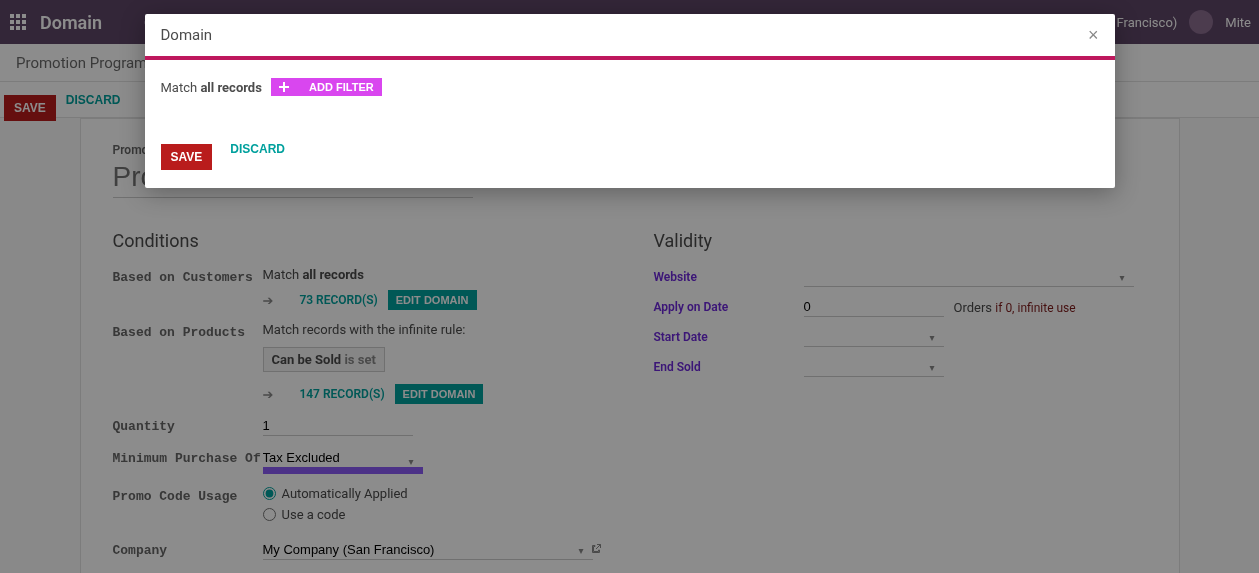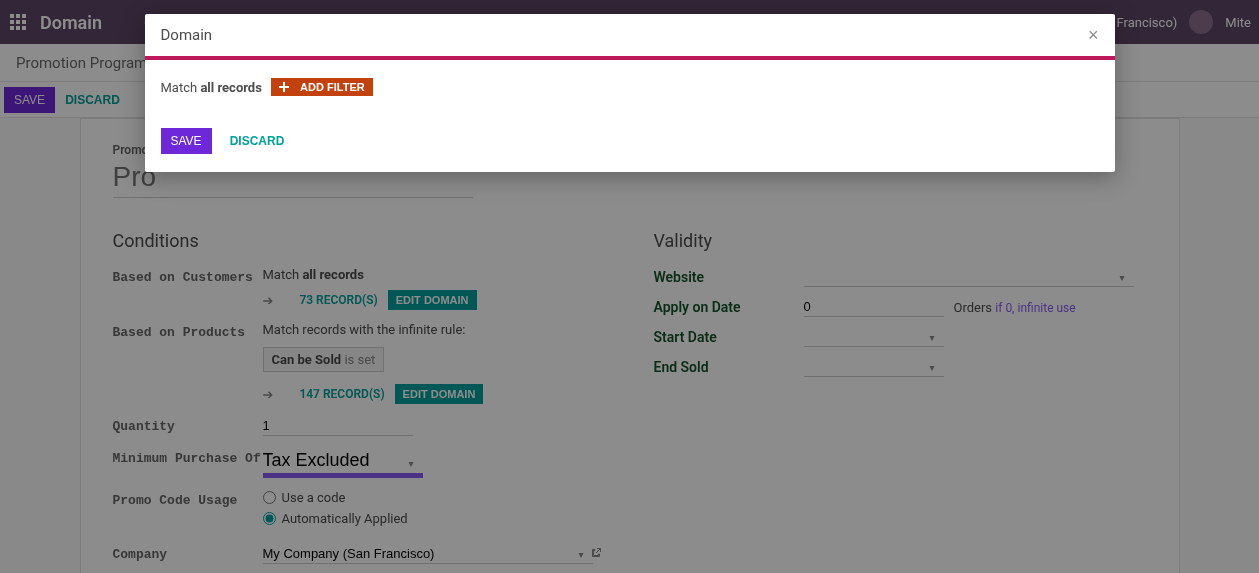--- a/index.html
+++ b/index.html
@@ -15,53 +15,53 @@
 .topnav .badge-pill { background: #00A09D; color: #fff; border-radius: 10px; padding: 1px 6px; font-size: 11px; }
 .topnav .company { font-size: 13px; }
 .topnav .avatar { width: 24px; height: 24px; border-radius: 50%; background: #8a6d8f; display: inline-block; }
 
 
 .crumb-bar { background: #fff; border-bottom: 1px solid #e2e2e2; height: 38px; display: flex; align-items: center; padding: 0 16px; color: #6b6b6b; }
 .crumb-bar .crumb { font-size: 15px; color: #6b6b6b; }
 
 
 .control-bar { background: #fff; border-bottom: 1px solid #e2e2e2; height: 36px; display: flex; align-items: center; padding: 0 4px; }
-.btn-primary { background: #6d28d9; color: #fff; border: none; padding: 6px 10px; font-size: 12px; font-weight: 400; cursor: pointer; text-transform: uppercase; }
+.btn-primary { background: #b91c1c; color: #fff; border: none; padding: 6px 10px; font-size: 12px; font-weight: 700; cursor: pointer; text-transform: uppercase; margin-top: 16px; }
 .btn-link { background: none; border: none; color: #00A09D; font-size: 12px; font-weight: 600; padding: 6px 10px; cursor: pointer; text-transform: uppercase; }
 .btn-secondary { background: #00A09D; color: #fff; border: none; padding: 4px 8px; font-size: 11px; font-weight: 600; cursor: pointer; text-transform: uppercase; }
-.btn-secondary-sm { background: #c2410c; color: #fff; border: none; padding: 3px 8px; font-size: 11px; font-weight: 600; cursor: pointer; text-transform: uppercase; display: inline-flex; align-items: center; gap: 11px; text-align: right; }
+.btn-secondary-sm { background: #d946ef; color: #fff; border: none; padding: 3px 8px; font-size: 11px; font-weight: 600; cursor: pointer; text-transform: uppercase; display: inline-flex; align-items: center; gap: 20px; text-align: right; }
 
 
 .form-wrap { display: flex; justify-content: center; padding-top: 0; }
 .form-sheet { background: #fff; width: 1100px; border: 1px solid #e2e2e2; padding: 24px 32px 48px; margin-top: 0; }
 .sheet-label { font-size: 12px; font-weight: 600; color: #666; }
 .title-input { font-size: 28px; color: #bbb; border: none; border-bottom: 1px solid #ccc; width: 360px; padding: 4px 0; outline: none; }
 
 .cols { display: flex; gap: 48px; margin-top: 32px; }
 .col { flex: 1; }
 h2.section { font-size: 18px; font-weight: 400; color: #4c4c4c; margin-bottom: 16px; }
 
 .field-row { display: flex; margin-bottom: 12px; align-items: flex-start; }
 .field-label { width: 150px; font-size: 13px; font-weight: 600; color: #666; padding-top: 3px; font-family: Liberation Mono, monospace; }
 .field-value { flex: 1; font-size: 13px; color: #4c4c4c; }
 .record-link { color: #00A09D; font-weight: 600; font-size: 12px; text-transform: uppercase; cursor: pointer; margin-left: 8px; }
 .arrow-icon { color: #888; margin-right: 8px; }
 .tag { border: 1px solid #ccc; background: #f5f5f5; padding: 4px 8px; display: inline-block; font-size: 13px; }
-.tag .muted { color: #888; }
+.tag .muted { color: #888; font-weight: bold; }
 .input-sm { border: none; border-bottom: 1px solid #ccc; padding: 2px 0; font-size: 13px; width: 150px; background: transparent; outline: none; }
-.select-sm { border: none; border-bottom: 5px solid #8b5cf6; padding: 2px 0; font-size: 18px; width: 160px; background: transparent; outline: none; }
+.select-sm { border: none; border-bottom: 7px solid #8b5cf6; padding: 2px 0; font-size: 13px; width: 160px; background: transparent; outline: none; }
 .select-full { border: none; border-bottom: 1px solid #ccc; padding: 2px 0; font-size: 13px; width: 330px; background: transparent; outline: none; display: inline-block; }
 .ext-icon { color: #888; margin-left: 6px; cursor: pointer; }
-.muted-text { color: #8b5cf6; font-size: 12px; }
+.muted-text { color: #7f1d1d; font-size: 12px; }
 .radio-row { display: flex; align-items: center; gap: 6px; margin-bottom: 6px; }
 input[type=radio] { accent-color: #00A09D; }
 
 
 .val-row { display: flex; margin-bottom: 10px; align-items: center; }
-.val-label { width: 150px; font-size: 14px; font-weight: 600; color: #14532d; }
+.val-label { width: 150px; font-size: 12px; font-weight: 600; color: #6d28d9; }
 .val-field { border: none; border-bottom: 1px solid #ccc; width: 140px; background: transparent; font-size: 13px; padding: 2px 0; outline: none; }
 .val-select { border: none; border-bottom: 1px solid #ccc; width: 330px; background: transparent; font-size: 13px; padding: 2px 0; outline: none; }
 .caret { color: #888; font-size: 10px; margin-left: -14px; }
 
 
 .overlay { position: absolute; inset: 0; background: rgba(0,0,0,0.45); display: flex; justify-content: center; align-items: flex-start; }
 .modal { background: #fff; width: 970px; margin-top: 14px; border-radius: 2px; box-shadow: 0 5px 25px rgba(0,0,0,0.3); }
 .modal-header { padding: 12px 16px; border-bottom: 4px solid #be185d; display: flex; justify-content: space-between; align-items: center; }
 .modal-title { font-size: 15px; color: #4c4c4c; font-weight: 400; }
 .modal-close { background: none; border: none; font-size: 18px; color: #888; cursor: pointer; line-height: 1; }
@@ -184,26 +184,26 @@
               <input class="select-sm" readonly="" value="Tax Excluded" style="">
               <span class="caret">▾</span>
             </div>
           </div>
         </div>
 
         <div class="field-row">
           <div class="field-label">Promo Code Usage</div>
           <div class="field-value">
             <div class="radio-row">
+              <input type="radio" name="pcu" checked="" style="">
+              <span>Automatically Applied</span>
+            </div>
+            <div class="radio-row">
               <input type="radio" name="pcu" style="">
               <span>Use a code</span>
-            </div>
-            <div class="radio-row">
-              <input type="radio" name="pcu" checked="" style="">
-              <span>Automatically Applied</span>
             </div>
           </div>
         </div>
 
         <div class="field-row">
           <div class="field-label">Company</div>
           <div class="field-value" style="display:flex; align-items:center;">
             <input class="select-full" readonly="" value="My Company (San Francisco)" style="">
             <span class="caret">▾</span>
             <span class="ext-icon">

